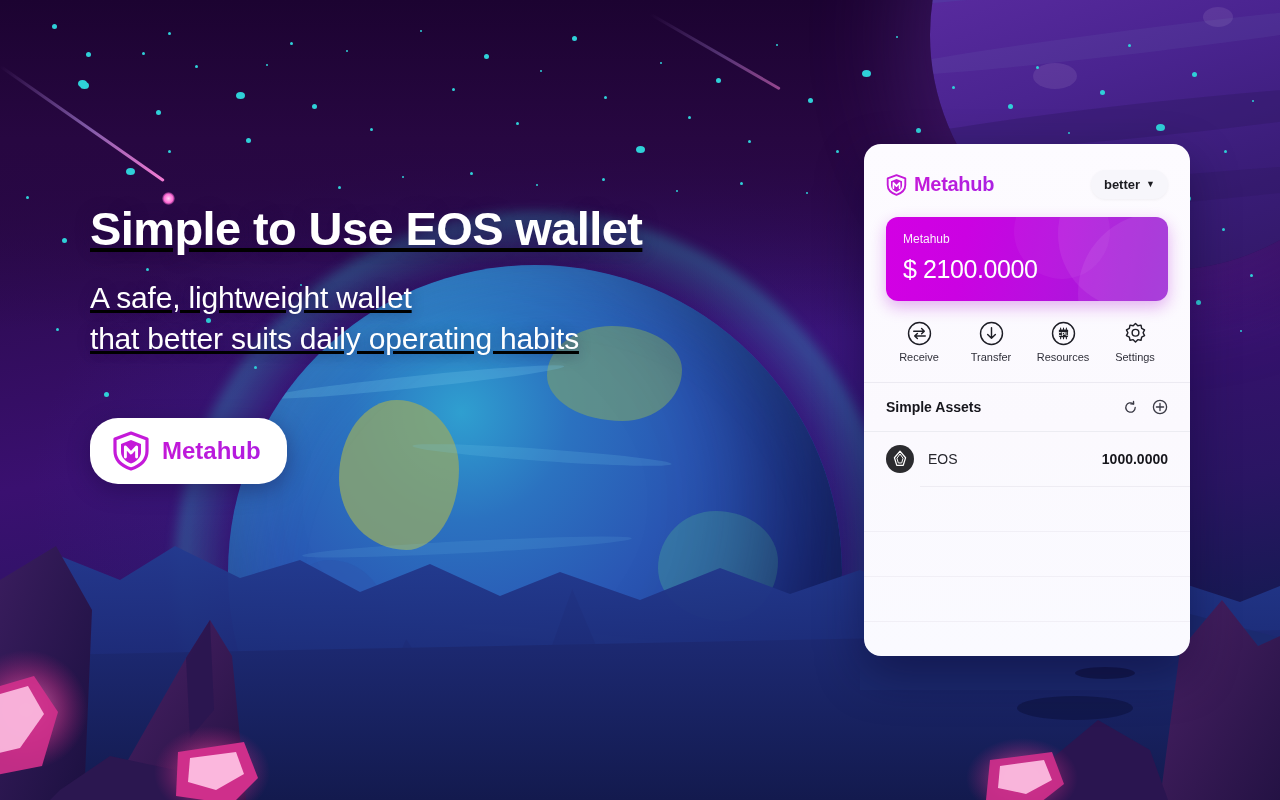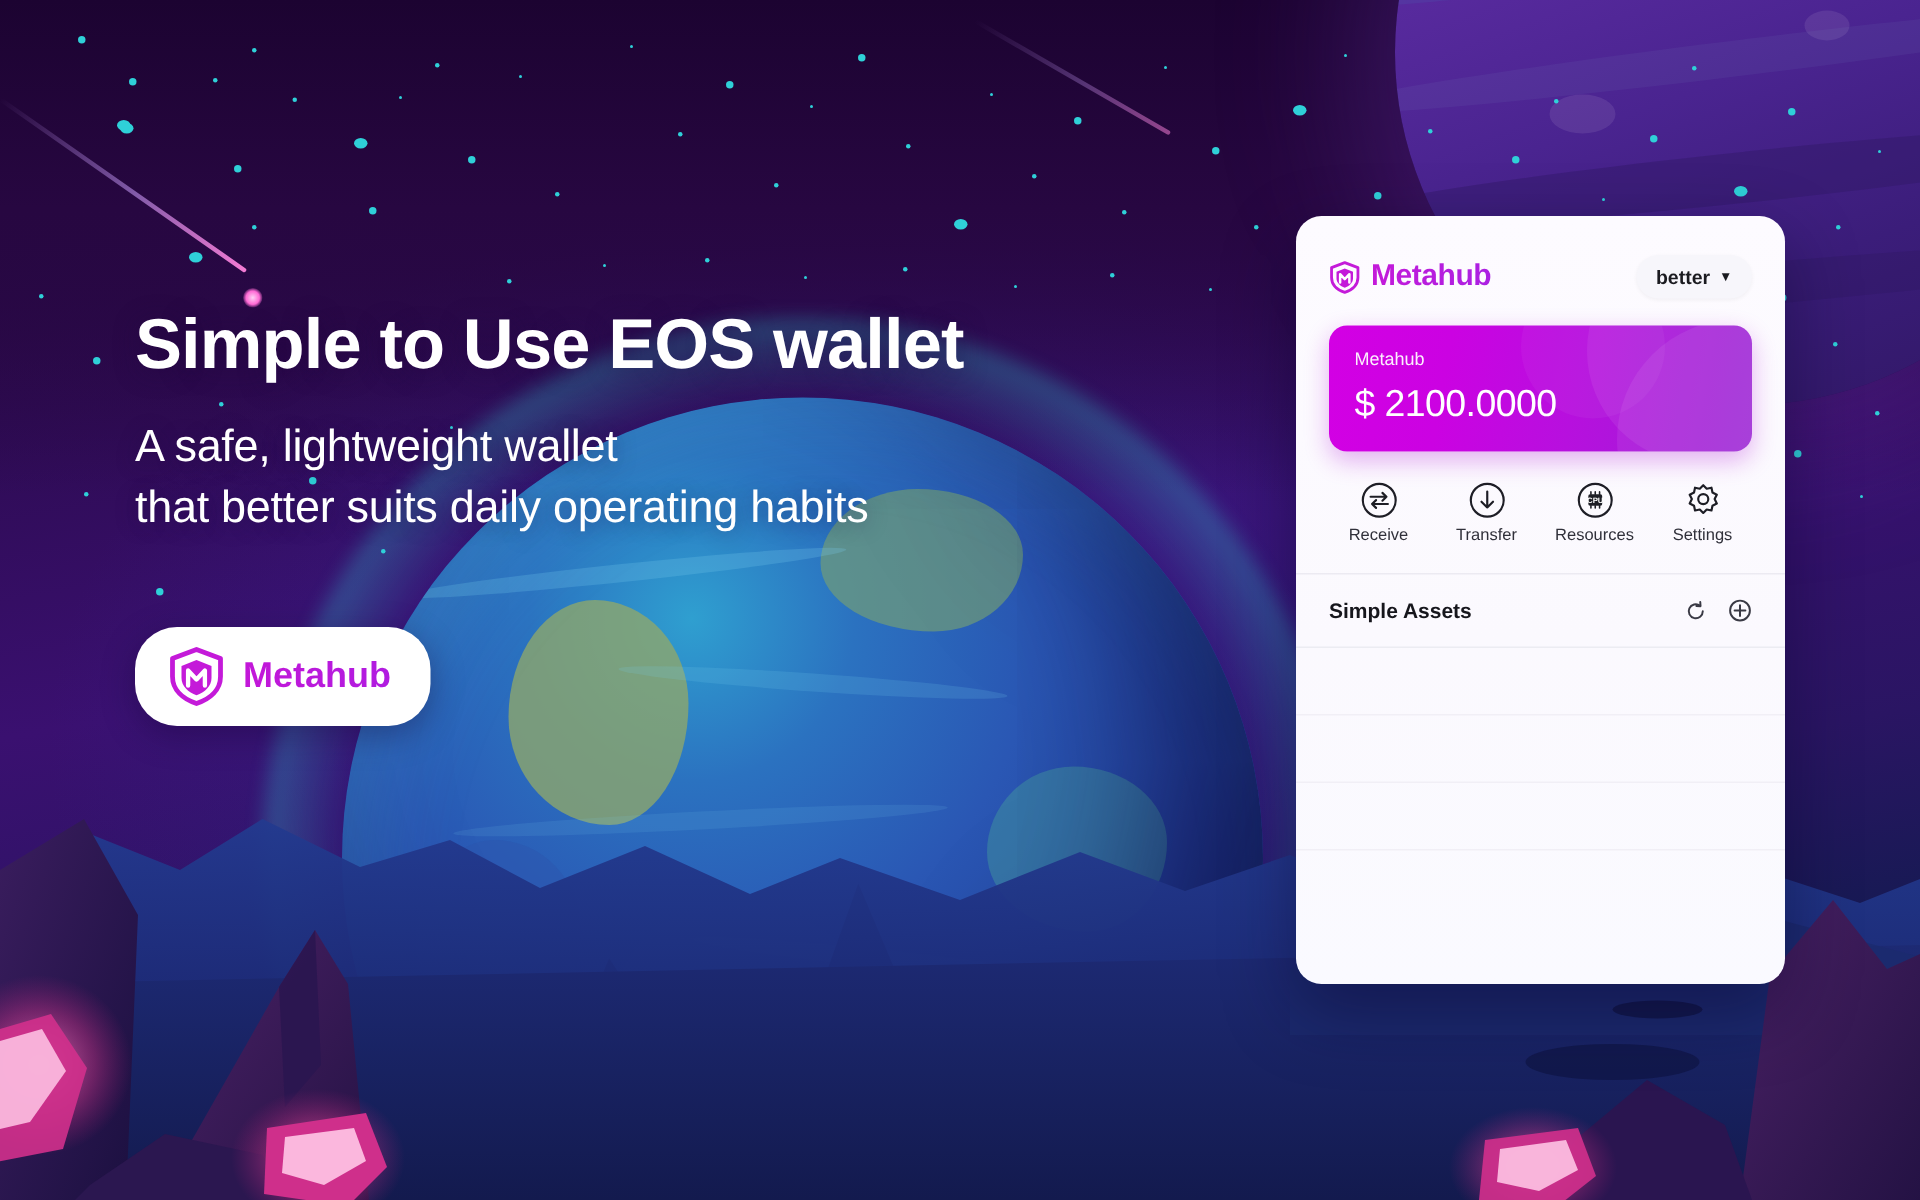--- a/index.html
+++ b/index.html
@@ -102,21 +102,21 @@
     background:linear-gradient(90deg, rgba(200,150,255,0.0) 0%, rgba(205,160,255,0.55) 55%, rgba(255,130,220,0.95) 100%);
     border-radius:3px;
     transform:rotate(35deg);
   }
   .comet-head {
     position:absolute; width:13px; height:13px; border-radius:50%;
     background:radial-gradient(circle, #ffd0f5 0%, #ff6ad5 48%, rgba(255,70,200,0.0) 75%);
   }
 
   
-  .hero-copy { position:absolute; left:90px; top:204px; width:700px; }
+  .hero-copy { position:absolute; left:90px; top:204px; width:700px;text-decoration:underline; }
   .hero-title {
     font-size:47px; font-weight:bold; color:#ffffff;
     letter-spacing:-0.6px; line-height:1.08;
     text-shadow:0 2px 18px rgba(30,0,60,0.45);
   }
   .hero-sub {
     margin-top:22px;
     font-size:30px; font-weight:400; color:#ffffff;
     line-height:1.37; letter-spacing:-0.2px;
     text-shadow:0 2px 14px rgba(30,0,60,0.40);
@@ -518,20 +518,33 @@
           <svg class="ic" width="16" height="16" viewBox="0 0 16 16">
             <circle cx="8" cy="8" r="6.6" fill="none" stroke="#3a3a45" stroke-width="1.3"></circle>
             <path d="M8 4.4 V11.6 M4.4 8 H11.6" stroke="#3a3a45" stroke-width="1.3" stroke-linecap="round"></path>
           </svg>
         </span>
       </span>
     </div>
 
     <div class="divider2"></div>
 
+    <div>
+      <div class="token-row">
+        <span class="token-logo">
+          <svg class="ic" width="18" height="18" viewBox="0 0 20 20">
+            <path d="M10 1.4 L16.2 8.6 L13.6 17 L6.4 17 L3.8 8.6 Z" fill="none" stroke="#ffffff" stroke-width="1.35" stroke-linejoin="round"></path>
+            <path d="M10 4.4 L13.4 9.2 L11.9 14.4 L8.1 14.4 L6.6 9.2 Z" fill="none" stroke="#ffffff" stroke-width="1.1" stroke-linejoin="round"></path>
+          </svg>
+        </span>
+        <span class="token-name">EOS</span>
+        <span class="token-amount">1000.0000</span>
+      </div>
+      <div class="token-sep"></div>
+    </div>
 
     <div class="card-rest">
       <div class="band-gap"></div>
       <div class="band-line"></div>
       <div class="band-gap"></div>
       <div class="band-line"></div>
       <div class="band-gap"></div>
       <div class="band-line"></div>
     </div>
   </div>

